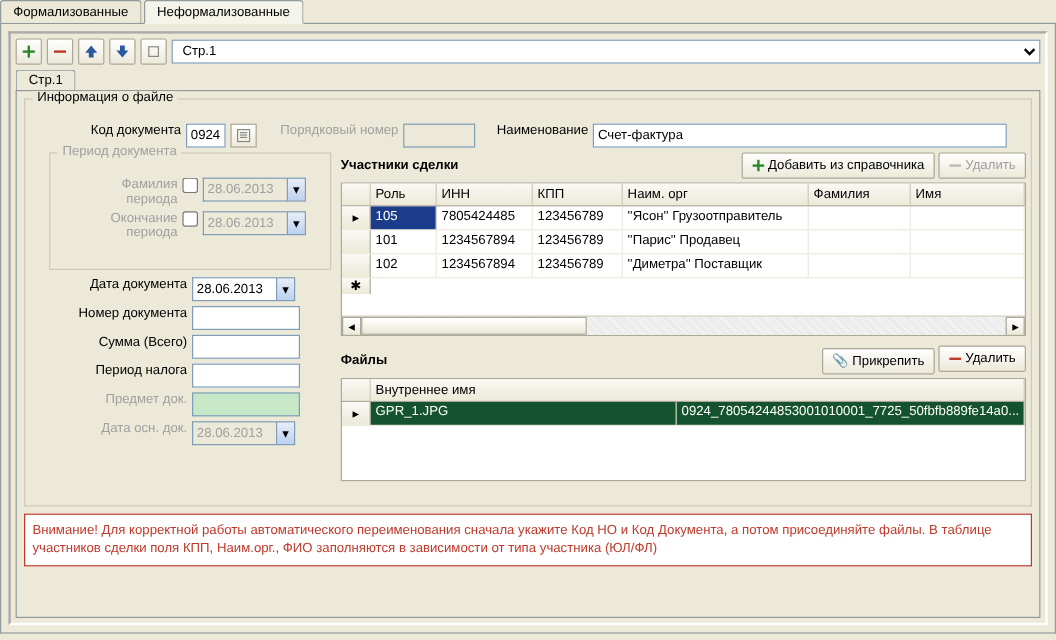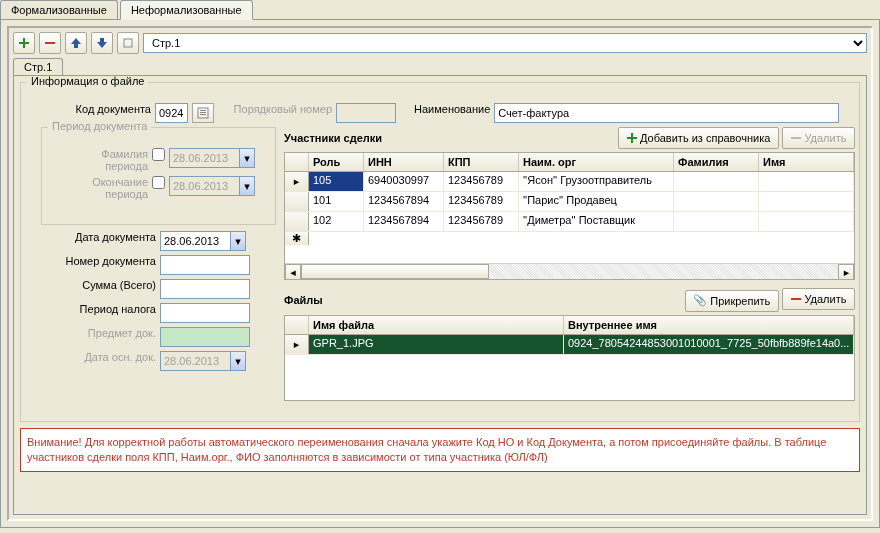--- a/index.html
+++ b/index.html
@@ -28,21 +28,21 @@
 .date-combo .dd { width: 16px; height: 20px; border: 1px solid #7f9db9; background: linear-gradient(#e8eefa,#bcd0f0); display: flex; align-items: center; justify-content: center; cursor: pointer; }
 .two-col { display: flex; gap: 8px; }
 .left-col { width: 235px; }
 .right-col { flex: 1; }
 .section-hdr { display: flex; align-items: center; justify-content: space-between; margin-bottom: 3px; }
 .section-hdr .title { font-weight: bold; }
 .btn { height: 22px; border: 1px solid #aca899; background: linear-gradient(#fff,#ece9d8); padding: 0 8px; display: inline-flex; align-items: center; gap: 3px; cursor: pointer; border-radius: 2px; }
 .btn.dis { color: #a0a0a0; }
 .grid { border: 1px solid #aca899; background: #fff; }
 .grid-header { display: flex; background: linear-gradient(#faf9f5,#ece9d8); border-bottom: 1px solid #aca899; }
-.grid-header .hc { border-right: 1px solid #d0c8b8; padding: 3px 4px; overflow: hidden; white-space: nowrap; font-weight: bold; }
+.grid-header .hc { border-right: 1px solid #d0c8b8; padding: 3px 4px; overflow: hidden; white-space: nowrap; }
 .grid-body .gr { display: flex; border-bottom: 1px solid #ece9d8; height: 20px; }
 .grid-body .gc { border-right: 1px solid #ece9d8; padding: 2px 4px; overflow: hidden; white-space: nowrap; }
 .gr.sel .gc { background: #14532d; color: #fff; }
 .gr .rowhdr { background: linear-gradient(#faf9f5,#ece9d8); border-right: 1px solid #aca899; display: flex; align-items: center; justify-content: center; }
 .gr.sel .rowhdr { background: linear-gradient(#faf9f5,#ece9d8); color: #000; }
 .scrollbar-h { height: 16px; background: #ece9d8; border-top: 1px solid #d4d0c8; display: flex; }
 .sb-btn { width: 16px; height: 16px; background: linear-gradient(#fff,#ece9d8); border: 1px solid #aca899; display: flex; align-items: center; justify-content: center; }
 .sb-track { flex: 1; background: repeating-linear-gradient(45deg,#e8e8e8,#e8e8e8 1px,#f5f5f5 1px,#f5f5f5 2px); }
 .sb-thumb { width: 35%; height: 100%; background: linear-gradient(#fff,#ece9d8); border: 1px solid #aca899; }
 .warn { border: 1px solid #c0392b; padding: 6px; color: #c0392b; background: #fff; margin-top: 6px; line-height: 1.4; }
@@ -197,21 +197,21 @@
           <div class="hc" style="width:80px">ИНН</div>
           <div class="hc" style="width:75px">КПП</div>
           <div class="hc" style="width:155px">Наим. орг</div>
           <div class="hc" style="width:85px">Фамилия</div>
           <div class="hc" style="flex:1">Имя</div>
         </div>
         <div class="grid-body" id="participants-body">
                   <div class="gr">
                     <div class="gc rowhdr" style="width:24px">▸</div>
     <div class="gc role-cell sel" style="width:55px">105</div>
-    <div class="gc" style="width:80px">6940030997</div>
+    <div class="gc" style="width:80px">7805424485</div>
     <div class="gc" style="width:75px">123456789</div>
     <div class="gc" style="width:155px">''Ясон'' Грузоотправитель</div>
     <div class="gc" style="width:85px"></div>
     <div class="gc" style="flex:1"></div>
                   </div>
                   <div class="gr">
                     <div class="gc rowhdr" style="width:24px"></div>
     <div class="gc " style="width:55px">101</div>
     <div class="gc" style="width:80px">1234567894</div>
     <div class="gc" style="width:75px">123456789</div>
@@ -256,21 +256,20 @@
                     <svg width="10" height="10" viewBox="0 0 10 10">
                       <rect x="0" y="4" width="10" height="2" fill="#c0392b"></rect>
                     </svg>
                     <span>Удалить</span>
                   </span>
         </span>
       </div>
       <div class="grid">
         <div class="grid-header">
           <div class="hc" style="width:24px"></div>
-          <div class="hc" style="width:255px">Имя файла</div>
           <div class="hc" style="flex:1">Внутреннее имя</div>
         </div>
         <div class="grid-body" id="files-body">
                   <div class="gr sel">
                     <div class="gc rowhdr" style="width:24px">▸</div>
     <div class="gc" style="width:255px">GPR_1.JPG</div>
     <div class="gc" style="flex:1">0924_78054244853001010001_7725_50fbfb889fe14a0...</div>
                   </div>
                 </div>
         <div style="height:45px"></div>

